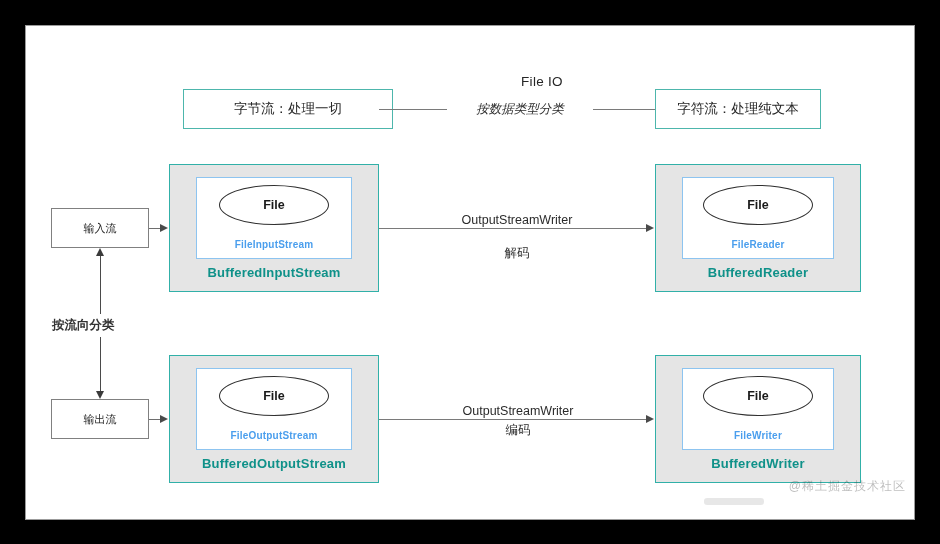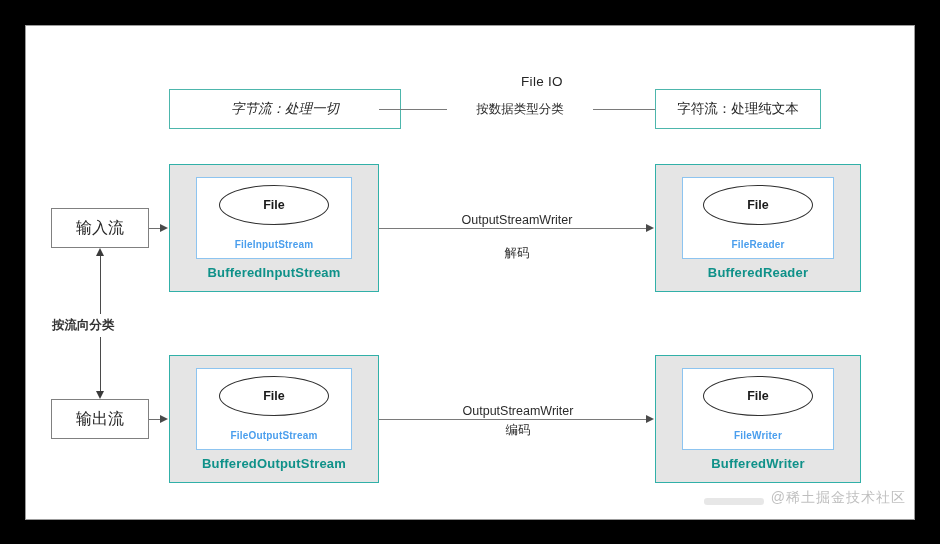--- a/index.html
+++ b/index.html
@@ -49,21 +49,21 @@
     color: #262626;
   }
 
   
   .gray-box {
     border: 1.4px solid #808080;
     background: #ffffff;
     display: flex;
     align-items: center;
     justify-content: center;
-    font-size: 16px;
+    font-size: 11px;
     color: #262626;
   }
 
   
   .group-box {
     border: 1.4px solid #31b0a8;
     background: #e5e5e5;
   }
   .group-label {
     position: absolute;
@@ -161,22 +161,22 @@
     color: #333333;
     background: #ffffff;
     padding: 3px 2px;
     text-align: left;
   }
 
   
   #watermark {
     position: absolute;
     right: 8px;
-    bottom: 12px;
-    font-size: 14px;
+    bottom: 24px;
+    font-size: 12px;
     color: rgba(40,40,40,0.30);
     white-space: nowrap;
     letter-spacing: 1px;
     margin-top: 16px;
   }
   #watermark-smudge {
     position: absolute;
     right: 150px;
     bottom: 14px;
     width: 60px;
@@ -185,26 +185,26 @@
     border-radius: 3px;
   }
 </style>
 </head>
 <body>
 
 <div id="canvas">
 
   <div class="abs" id="diagram-title">File IO</div>
 
-  <div class="abs teal-box" style="left:143px; top:63px; width:232px; height:40px;font-style:italic;">
+  <div class="abs teal-box" style="left:157px; top:63px; width:210px; height:40px;">
     <span>字节流：处理一切</span>
   </div>
 
   <div class="hline" style="left:353px; top:83px; width:276px;"></div>
-  <div class="edge-label" style="left:421px; top:75px; width:140px;">按数据类型分类</div>
+  <div class="edge-label" style="left:421px; top:75px; width:140px;font-style:italic;">按数据类型分类</div>
 
   <div class="abs teal-box" style="left:629px; top:63px; width:166px; height:40px;">
     <span>字符流：处理纯文本</span>
   </div>
 
   <div class="abs gray-box" style="left:25px; top:182px; width:98px; height:40px;">
     <span>输入流</span>
   </div>
 
   <div class="hline" style="left:123px; top:202px; width:12px; border-top-color:#6e6e6e;"></div>

